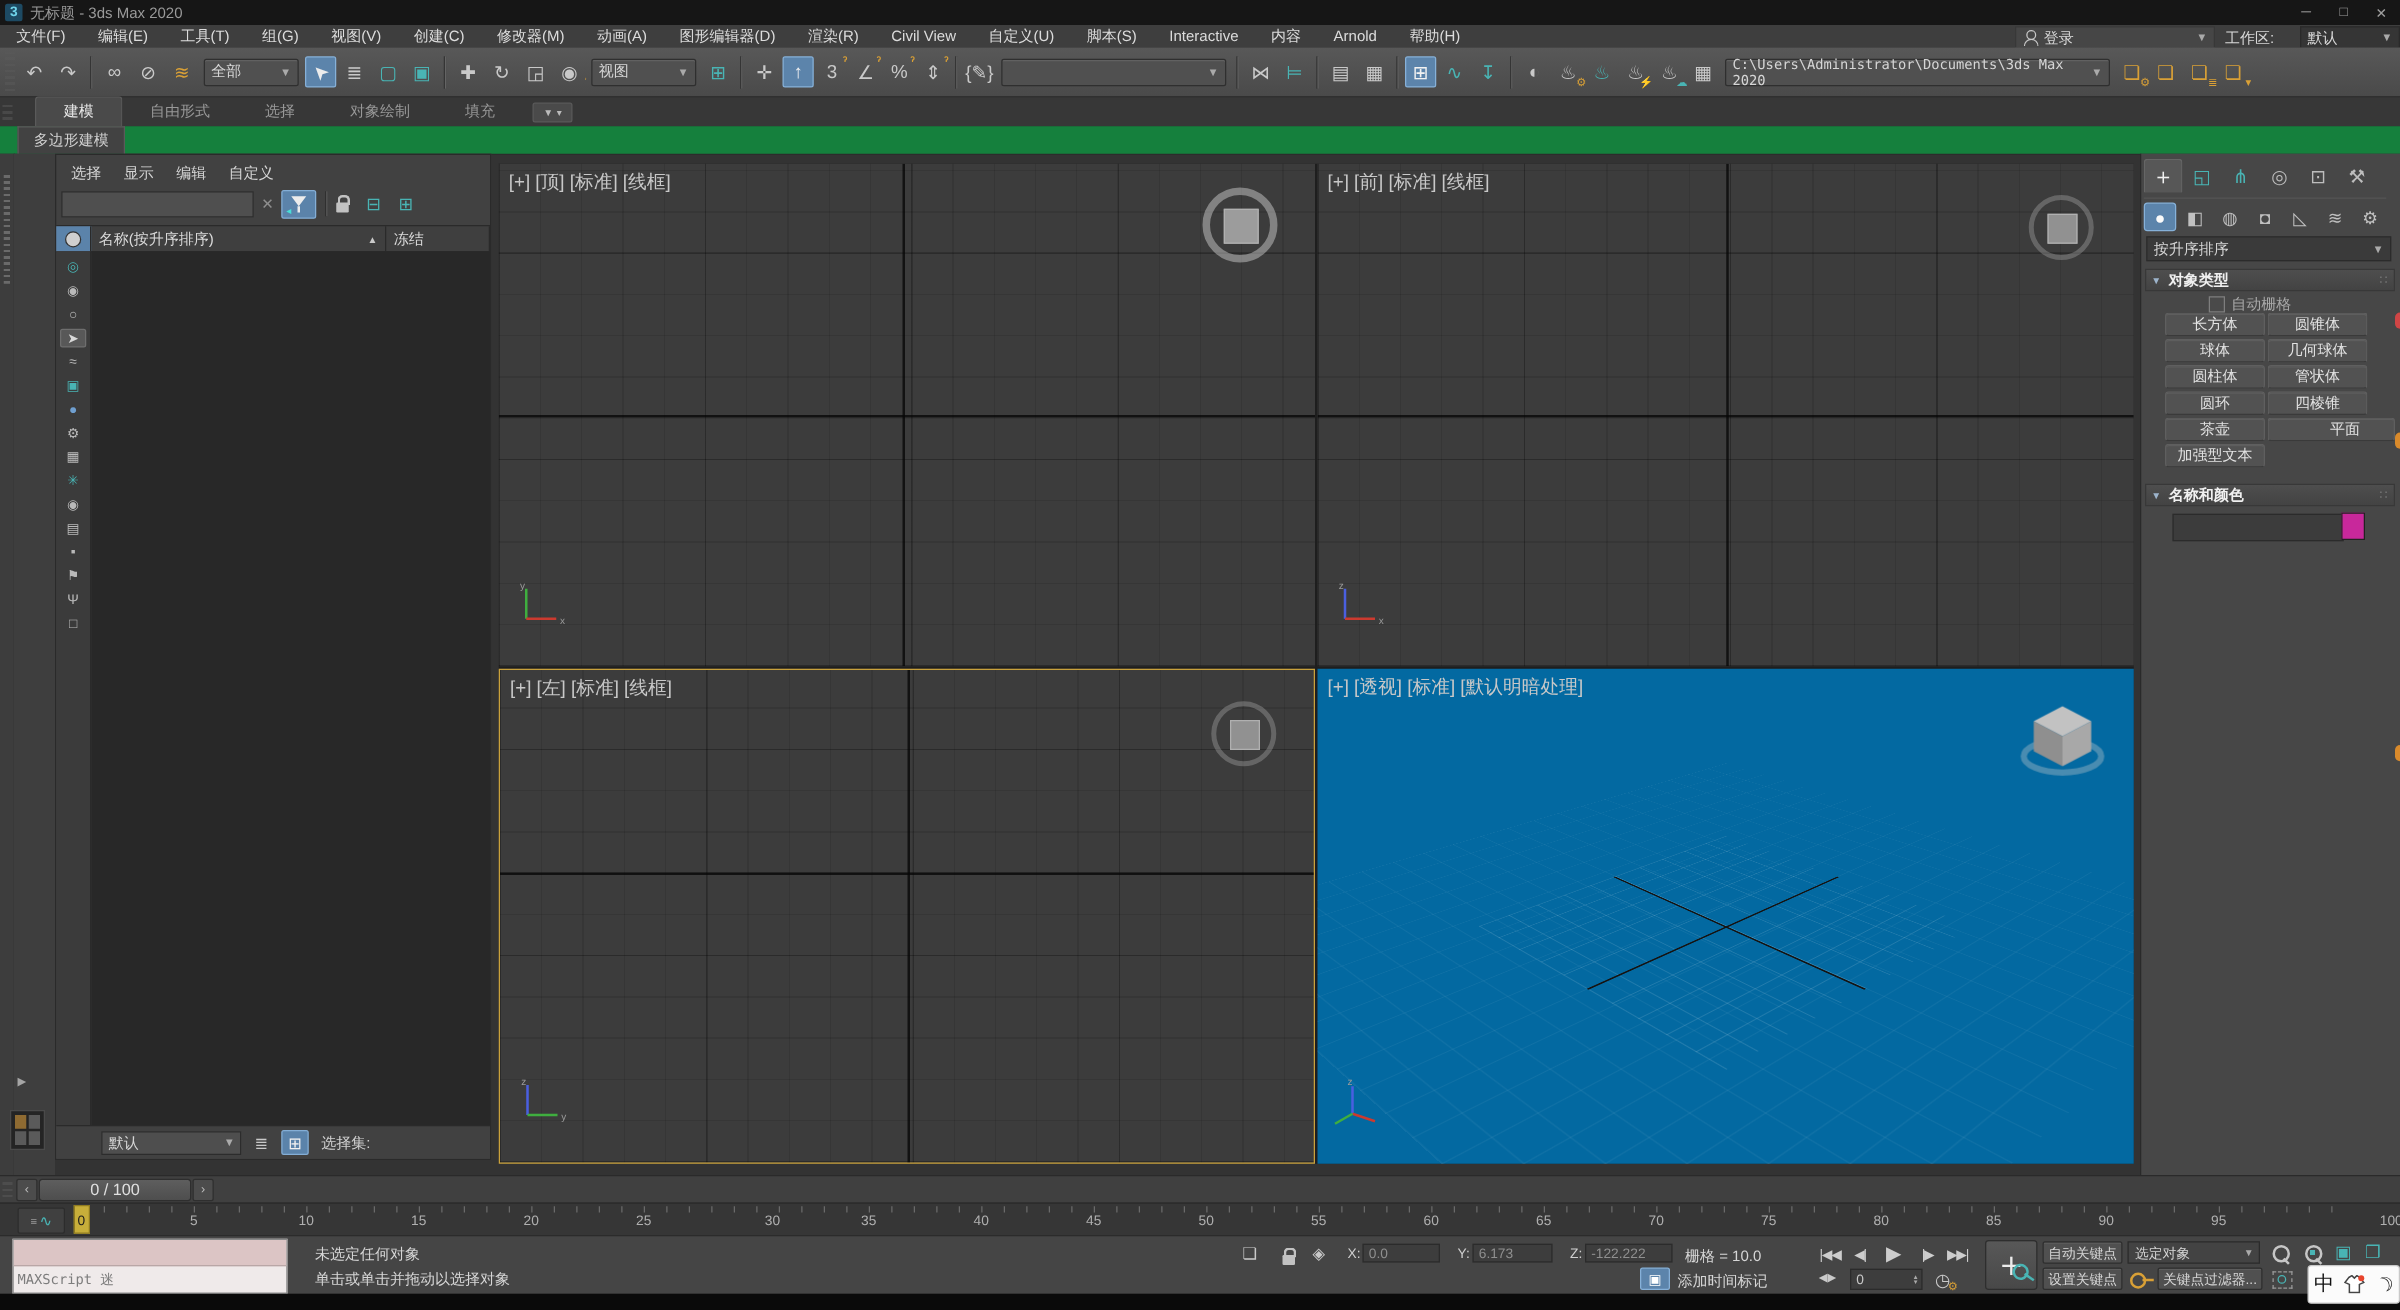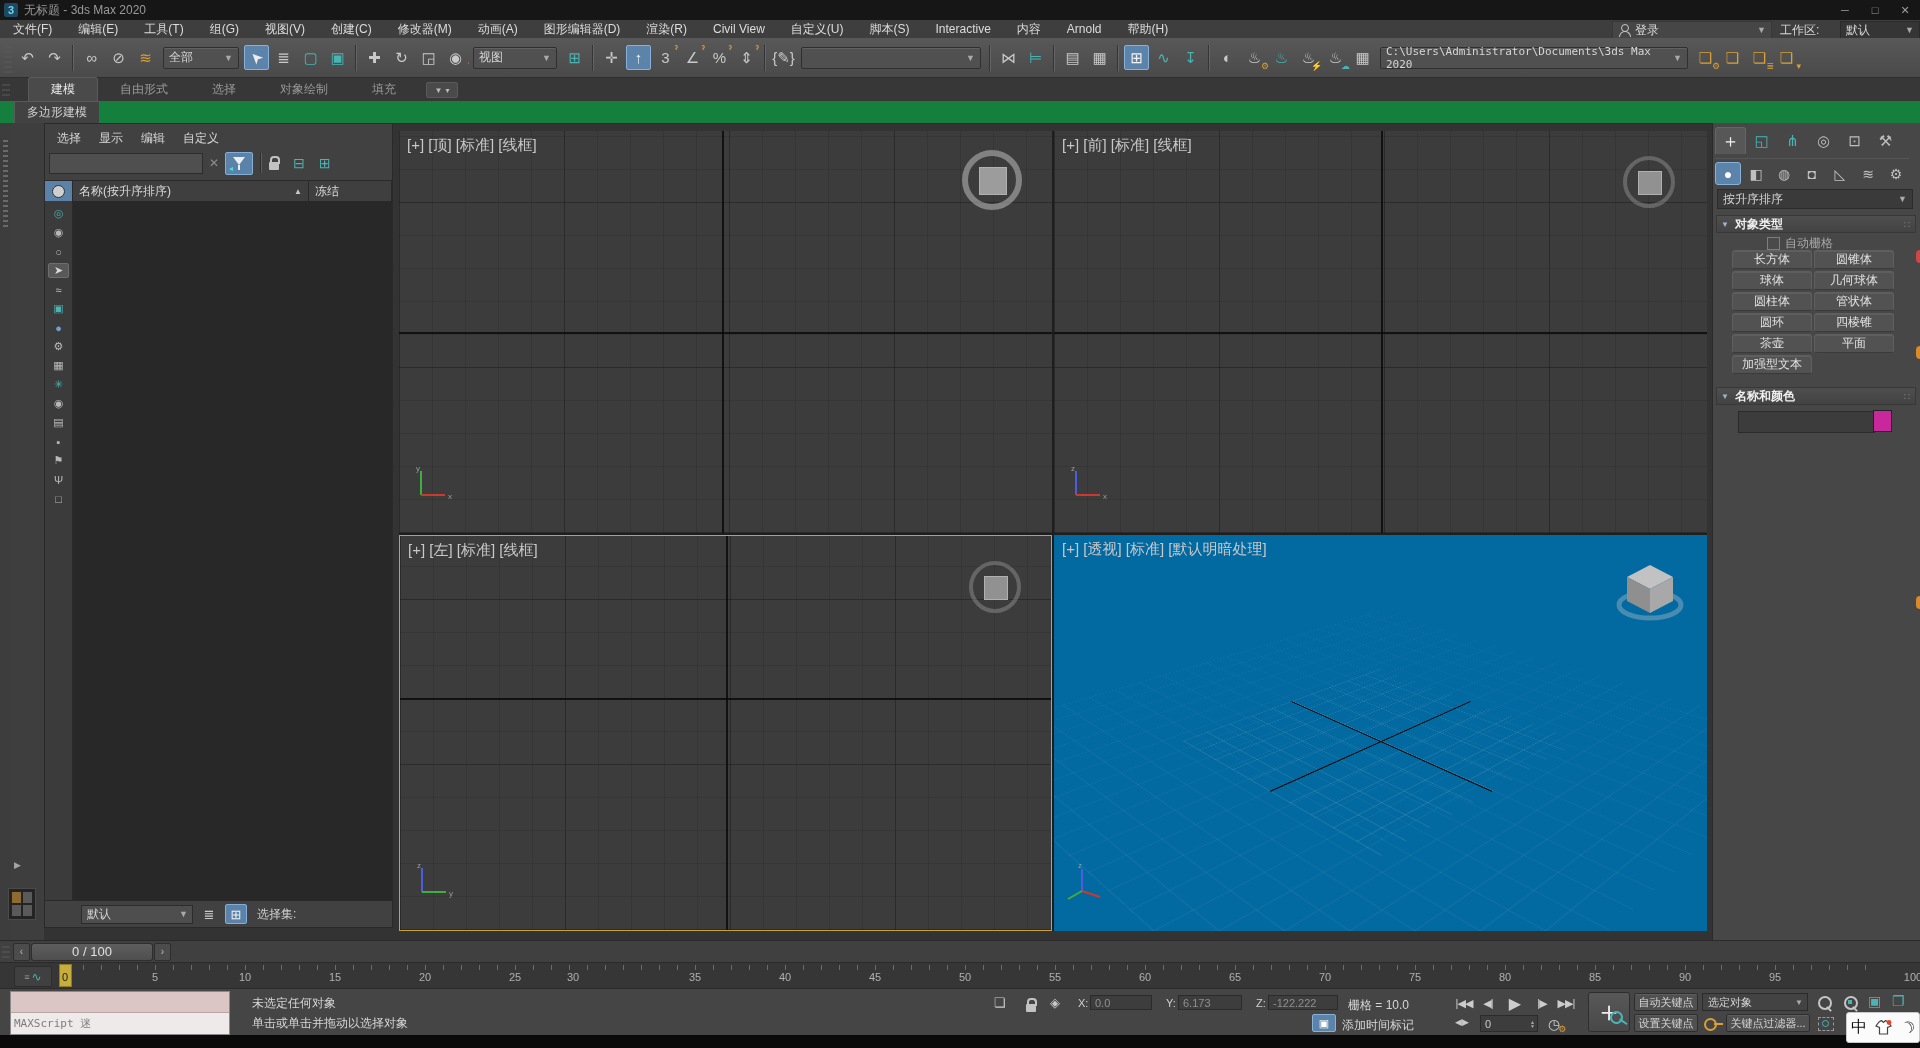--- a/index.html
+++ b/index.html
@@ -607,21 +607,21 @@
     <div class="prim-grid">
         <div class="prim" style="left: 0px; top: 0px;">长方体</div>
         <div class="prim" style="left: 82px; top: 0px;">圆锥体</div>
         <div class="prim" style="left: 0px; top: 21px;">球体</div>
         <div class="prim" style="left: 82px; top: 21px;">几何球体</div>
         <div class="prim" style="left: 0px; top: 42px;">圆柱体</div>
         <div class="prim" style="left: 82px; top: 42px;">管状体</div>
         <div class="prim" style="left: 0px; top: 63px;">圆环</div>
         <div class="prim" style="left: 82px; top: 63px;">四棱锥</div>
         <div class="prim" style="left: 0px; top: 84px;">茶壶</div>
-        <div class="prim" style="left: 82px; top: 84px;">平面</div>
+        <div class="prim" style="left: 82px; top: 84px; padding-left: 22px;">平面</div>
         <div class="prim" style="left: 0px; top: 105px;">加强型文本</div>
       </div>
     <div class="rollout" style="top:264px">
       <span class="tri">▼</span>
       <span class="cap">名称和颜色</span>
       <span class="gripdots">∷</span>
     </div>
     <input class="name-input" style="">
     <div class="swatch" style="background: rgb(200, 40, 155);"></div>
   </div>
@@ -739,21 +739,21 @@
         <span class="tick" style="left: 1811px;"></span>
         <span class="tick" style="left: 1829px;"></span>
         <span class="tick" style="left: 1847px;"></span>
         <span class="tick" style="left: 1865px;"></span>
         <span class="tick-label on-marker" style="left: 65px;">0</span>
         <span class="tick-label" style="left: 155px;">5</span>
         <span class="tick-label" style="left: 245px;">10</span>
         <span class="tick-label" style="left: 335px;">15</span>
         <span class="tick-label" style="left: 425px;">20</span>
         <span class="tick-label" style="left: 515px;">25</span>
-        <span class="tick-label" style="left: 573px;">30</span>
+        <span class="tick-label" style="left: 618px;">30</span>
         <span class="tick-label" style="left: 695px;">35</span>
         <span class="tick-label" style="left: 785px;">40</span>
         <span class="tick-label" style="left: 875px;">45</span>
         <span class="tick-label" style="left: 965px;">50</span>
         <span class="tick-label" style="left: 1055px;">55</span>
         <span class="tick-label" style="left: 1145px;">60</span>
         <span class="tick-label" style="left: 1235px;">65</span>
         <span class="tick-label" style="left: 1325px;">70</span>
         <span class="tick-label" style="left: 1415px;">75</span>
         <span class="tick-label" style="left: 1505px;">80</span>

